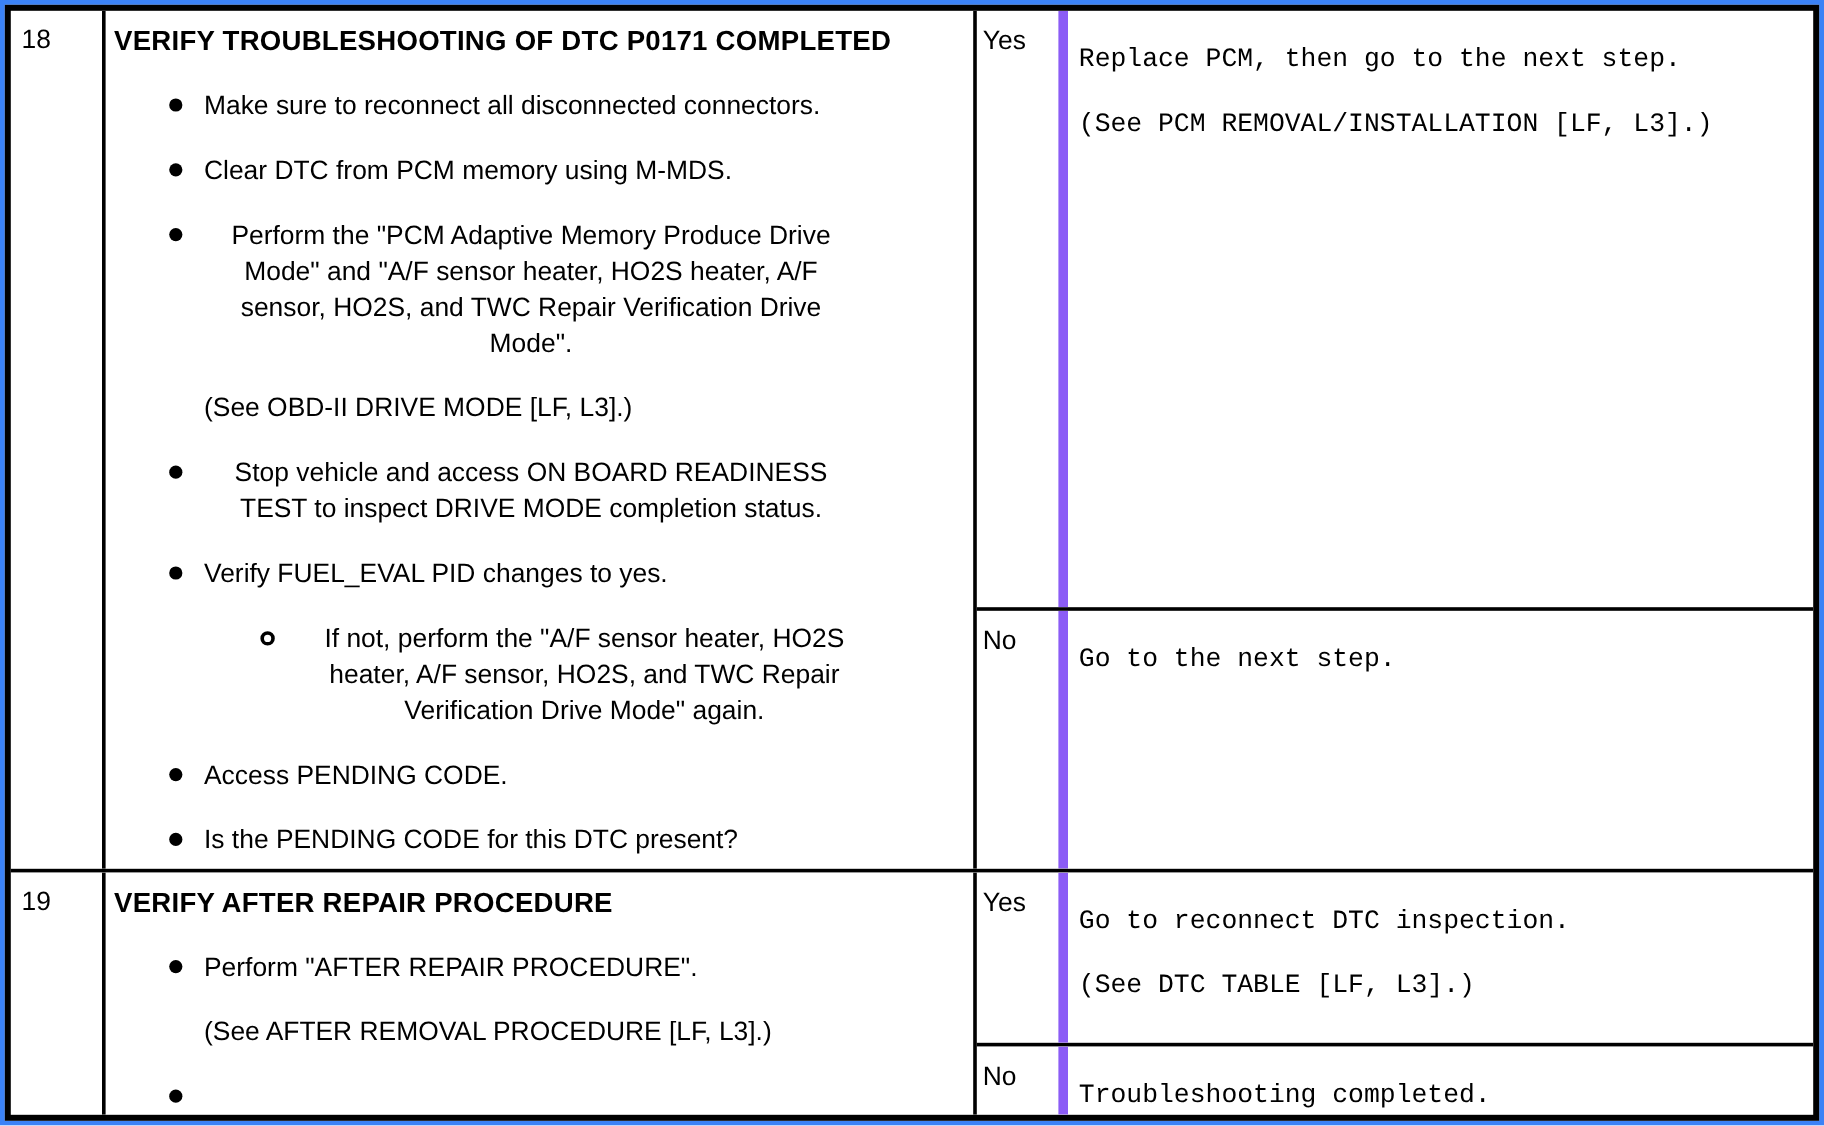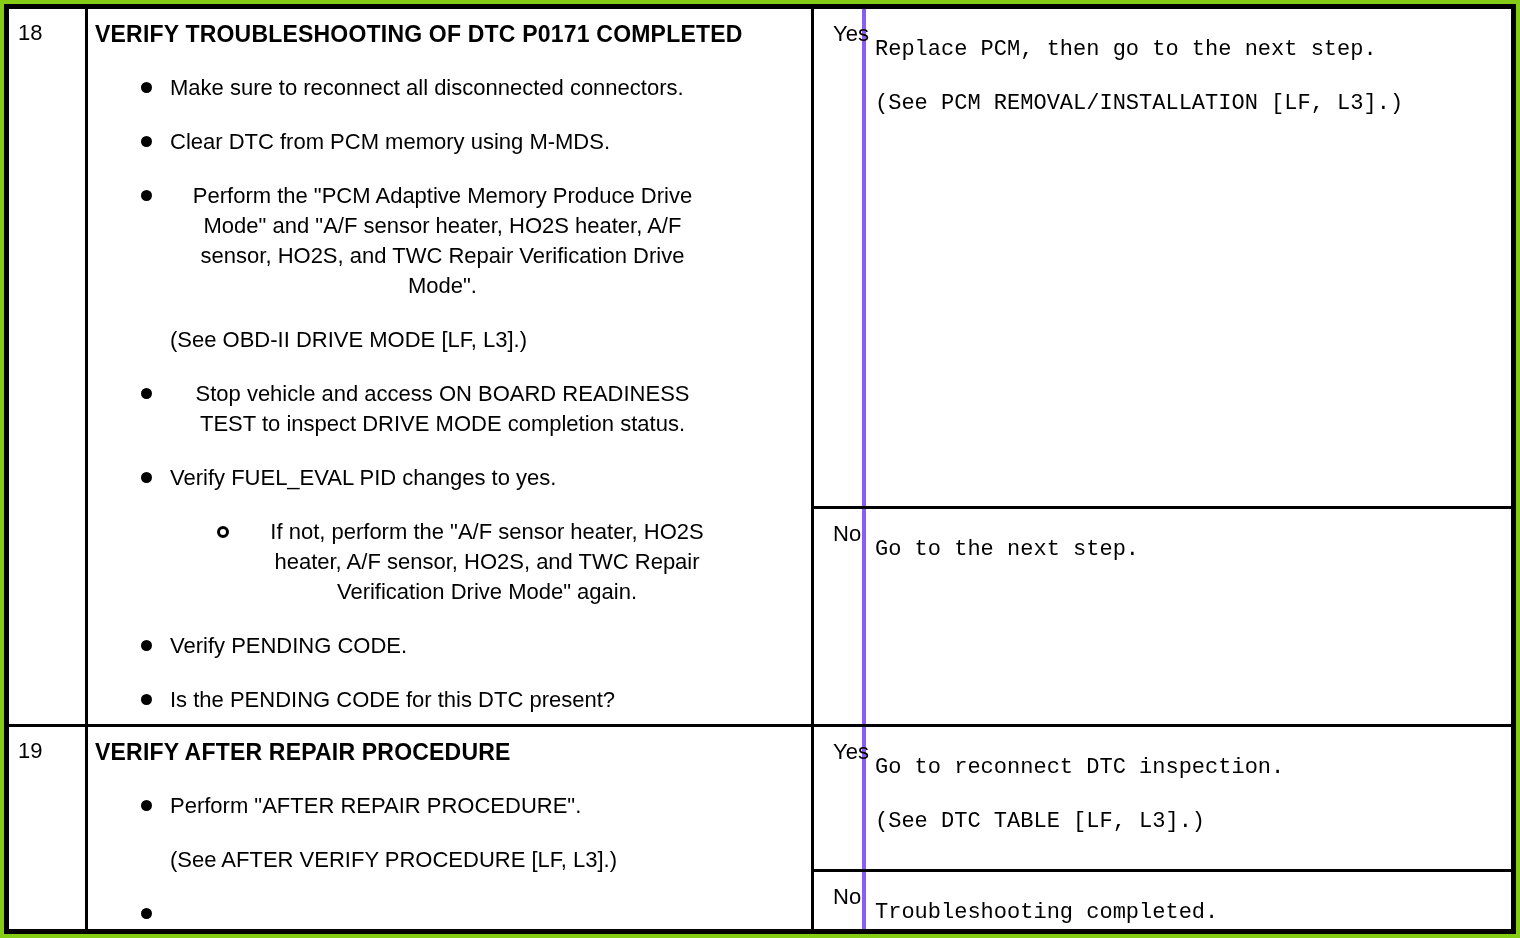--- a/index.html
+++ b/index.html
@@ -1,20 +1,20 @@
 <!DOCTYPE html>
 <html><head>
 <meta charset="utf-8">
 <style>
   * { margin:0; padding:0; box-sizing:border-box; }
   html,body { background:#ffffff; }
   .page {
     position:relative;
     width:1520px; height:938px;
-    background:#84cc16;
+    background:#3b82f6;
     color:#000;
     font-family:"Liberation Sans", sans-serif;
     overflow:hidden;
   }
   .tbl {
     position:absolute; left:4px; top:4px;
     width:1512px; height:930px;
     border:5px solid #000;
     display:flex; flex-direction:column;
     background:#fff;
@@ -36,23 +36,23 @@
     overflow:hidden;
   }
   .col-right { flex:1; display:flex; flex-direction:column; }
 
   .subrow { display:flex; overflow:hidden; }
   .subrow-yes-18 { height:500px; border-bottom:3px solid #000; }
   .subrow-yes-19 { height:145px; border-bottom:3px solid #000; }
   .subrow-no { flex:1;border-radius:26px; }
 
   .col-yn {
-    width:52px; flex:none;
-    border-right:4px solid #8b5cf6;
-    padding:10px 0 0 19px;
+    width:76px; flex:none;
+    border-right:8px solid #8b5cf6;
+    padding:10px 0 0 5px;
     font-size:22px; line-height:30px;
   }
   .col-action {
     flex:1;
     padding:10px 6px 0 9px;
     font-size:22px; line-height:30px;
   }
   .col-action p { margin:16px 0 24px 0;font-family:Liberation Mono, monospace; }
 
   .insp-title {
@@ -116,21 +116,21 @@
           <div class="item">
             <span class="marker marker-dot"></span>
             <span class="txt">Verify FUEL_EVAL PID changes to yes.</span>
           </div>
           <div class="item item-sub">
             <span class="marker marker-ring"></span>
             <span class="txt">If not, perform the "A/F sensor heater, HO2S heater, A/F sensor, HO2S, and TWC Repair Verification Drive Mode" again.</span>
           </div>
           <div class="item">
             <span class="marker marker-dot"></span>
-            <span class="txt">Verify PENDING CODE.</span>
+            <span class="txt">Access PENDING CODE.</span>
           </div>
           <div class="item">
             <span class="marker marker-dot"></span>
             <span class="txt">Is the PENDING CODE for this DTC present?</span>
           </div>
         </div>
       </div>
       <div class="col-right">
         <div class="subrow subrow-yes-18">
           <div class="col-yn">
@@ -157,21 +157,21 @@
         <span>19</span>
       </div>
       <div class="col-insp">
         <div class="insp-title">VERIFY AFTER REPAIR PROCEDURE</div>
         <div class="items">
           <div class="item">
             <span class="marker marker-dot"></span>
             <span class="txt">Perform "AFTER REPAIR PROCEDURE".</span>
           </div>
           <div class="item item-note">
-            <span class="txt">(See AFTER VERIFY PROCEDURE [LF, L3].)</span>
+            <span class="txt">(See AFTER REMOVAL PROCEDURE [LF, L3].)</span>
           </div>
           <div class="item">
             <span class="marker marker-dot"></span>
           </div>
         </div>
       </div>
       <div class="col-right">
         <div class="subrow subrow-yes-19">
           <div class="col-yn">
             <span>Yes</span>

